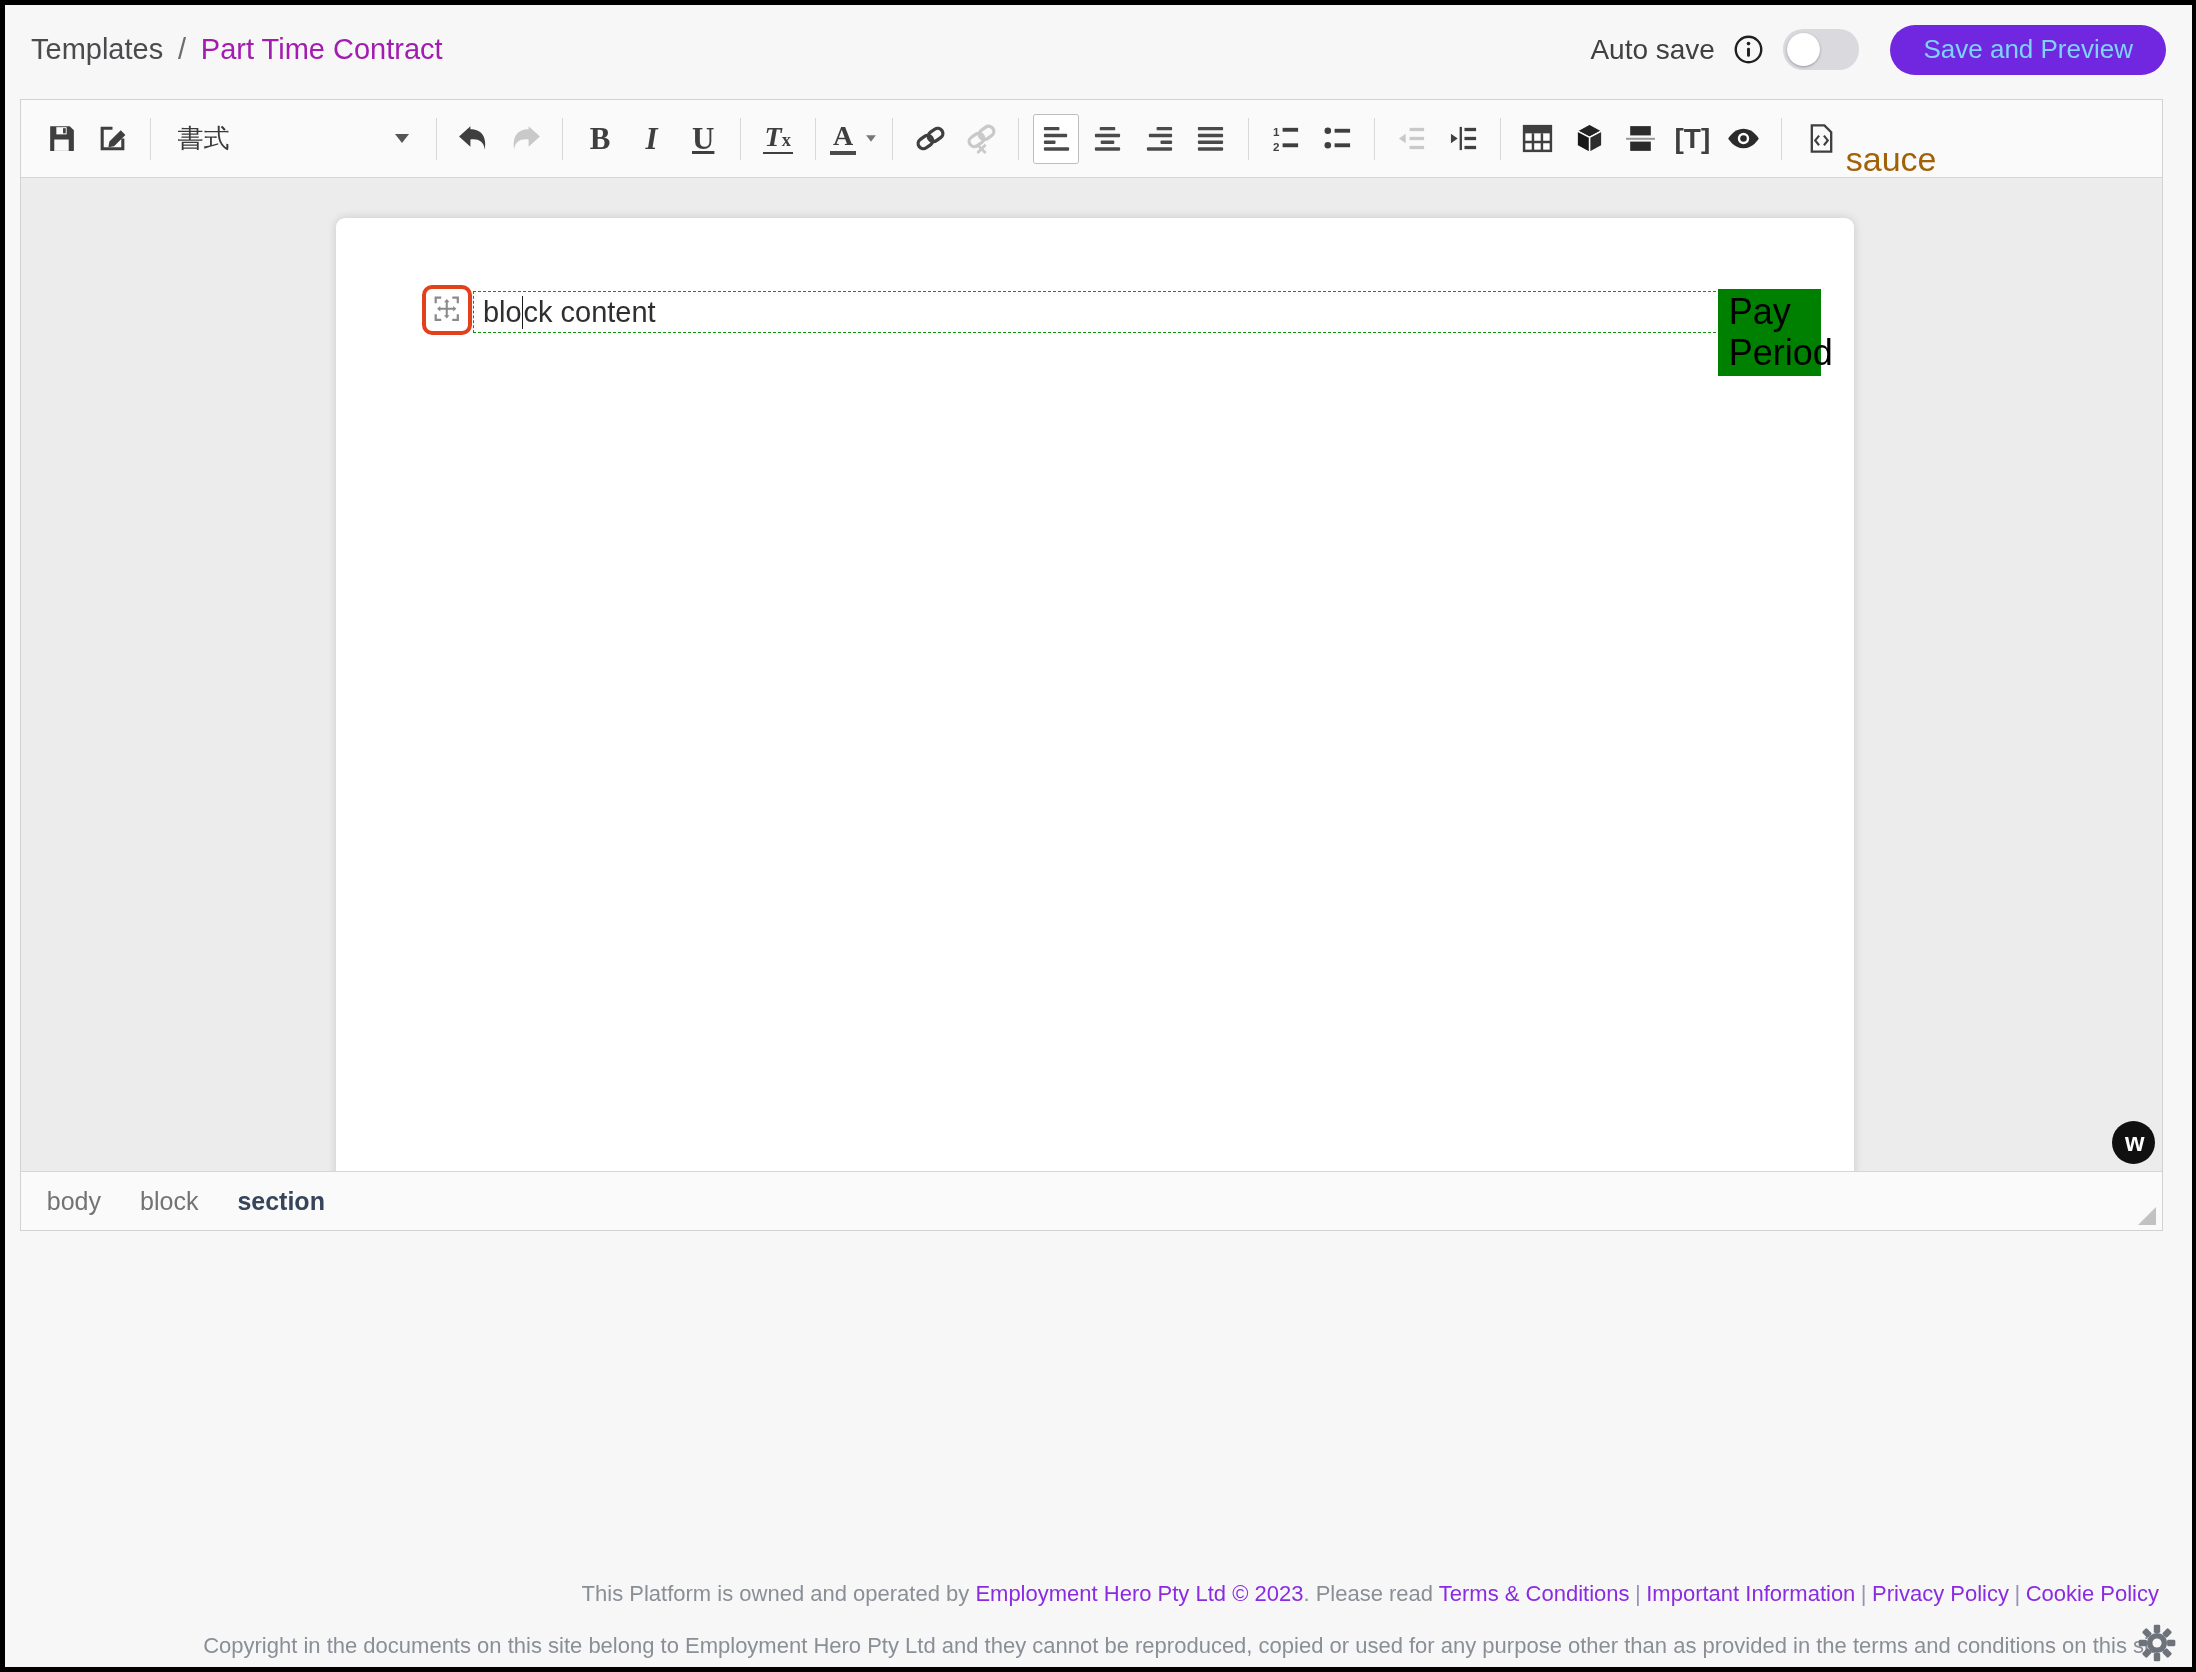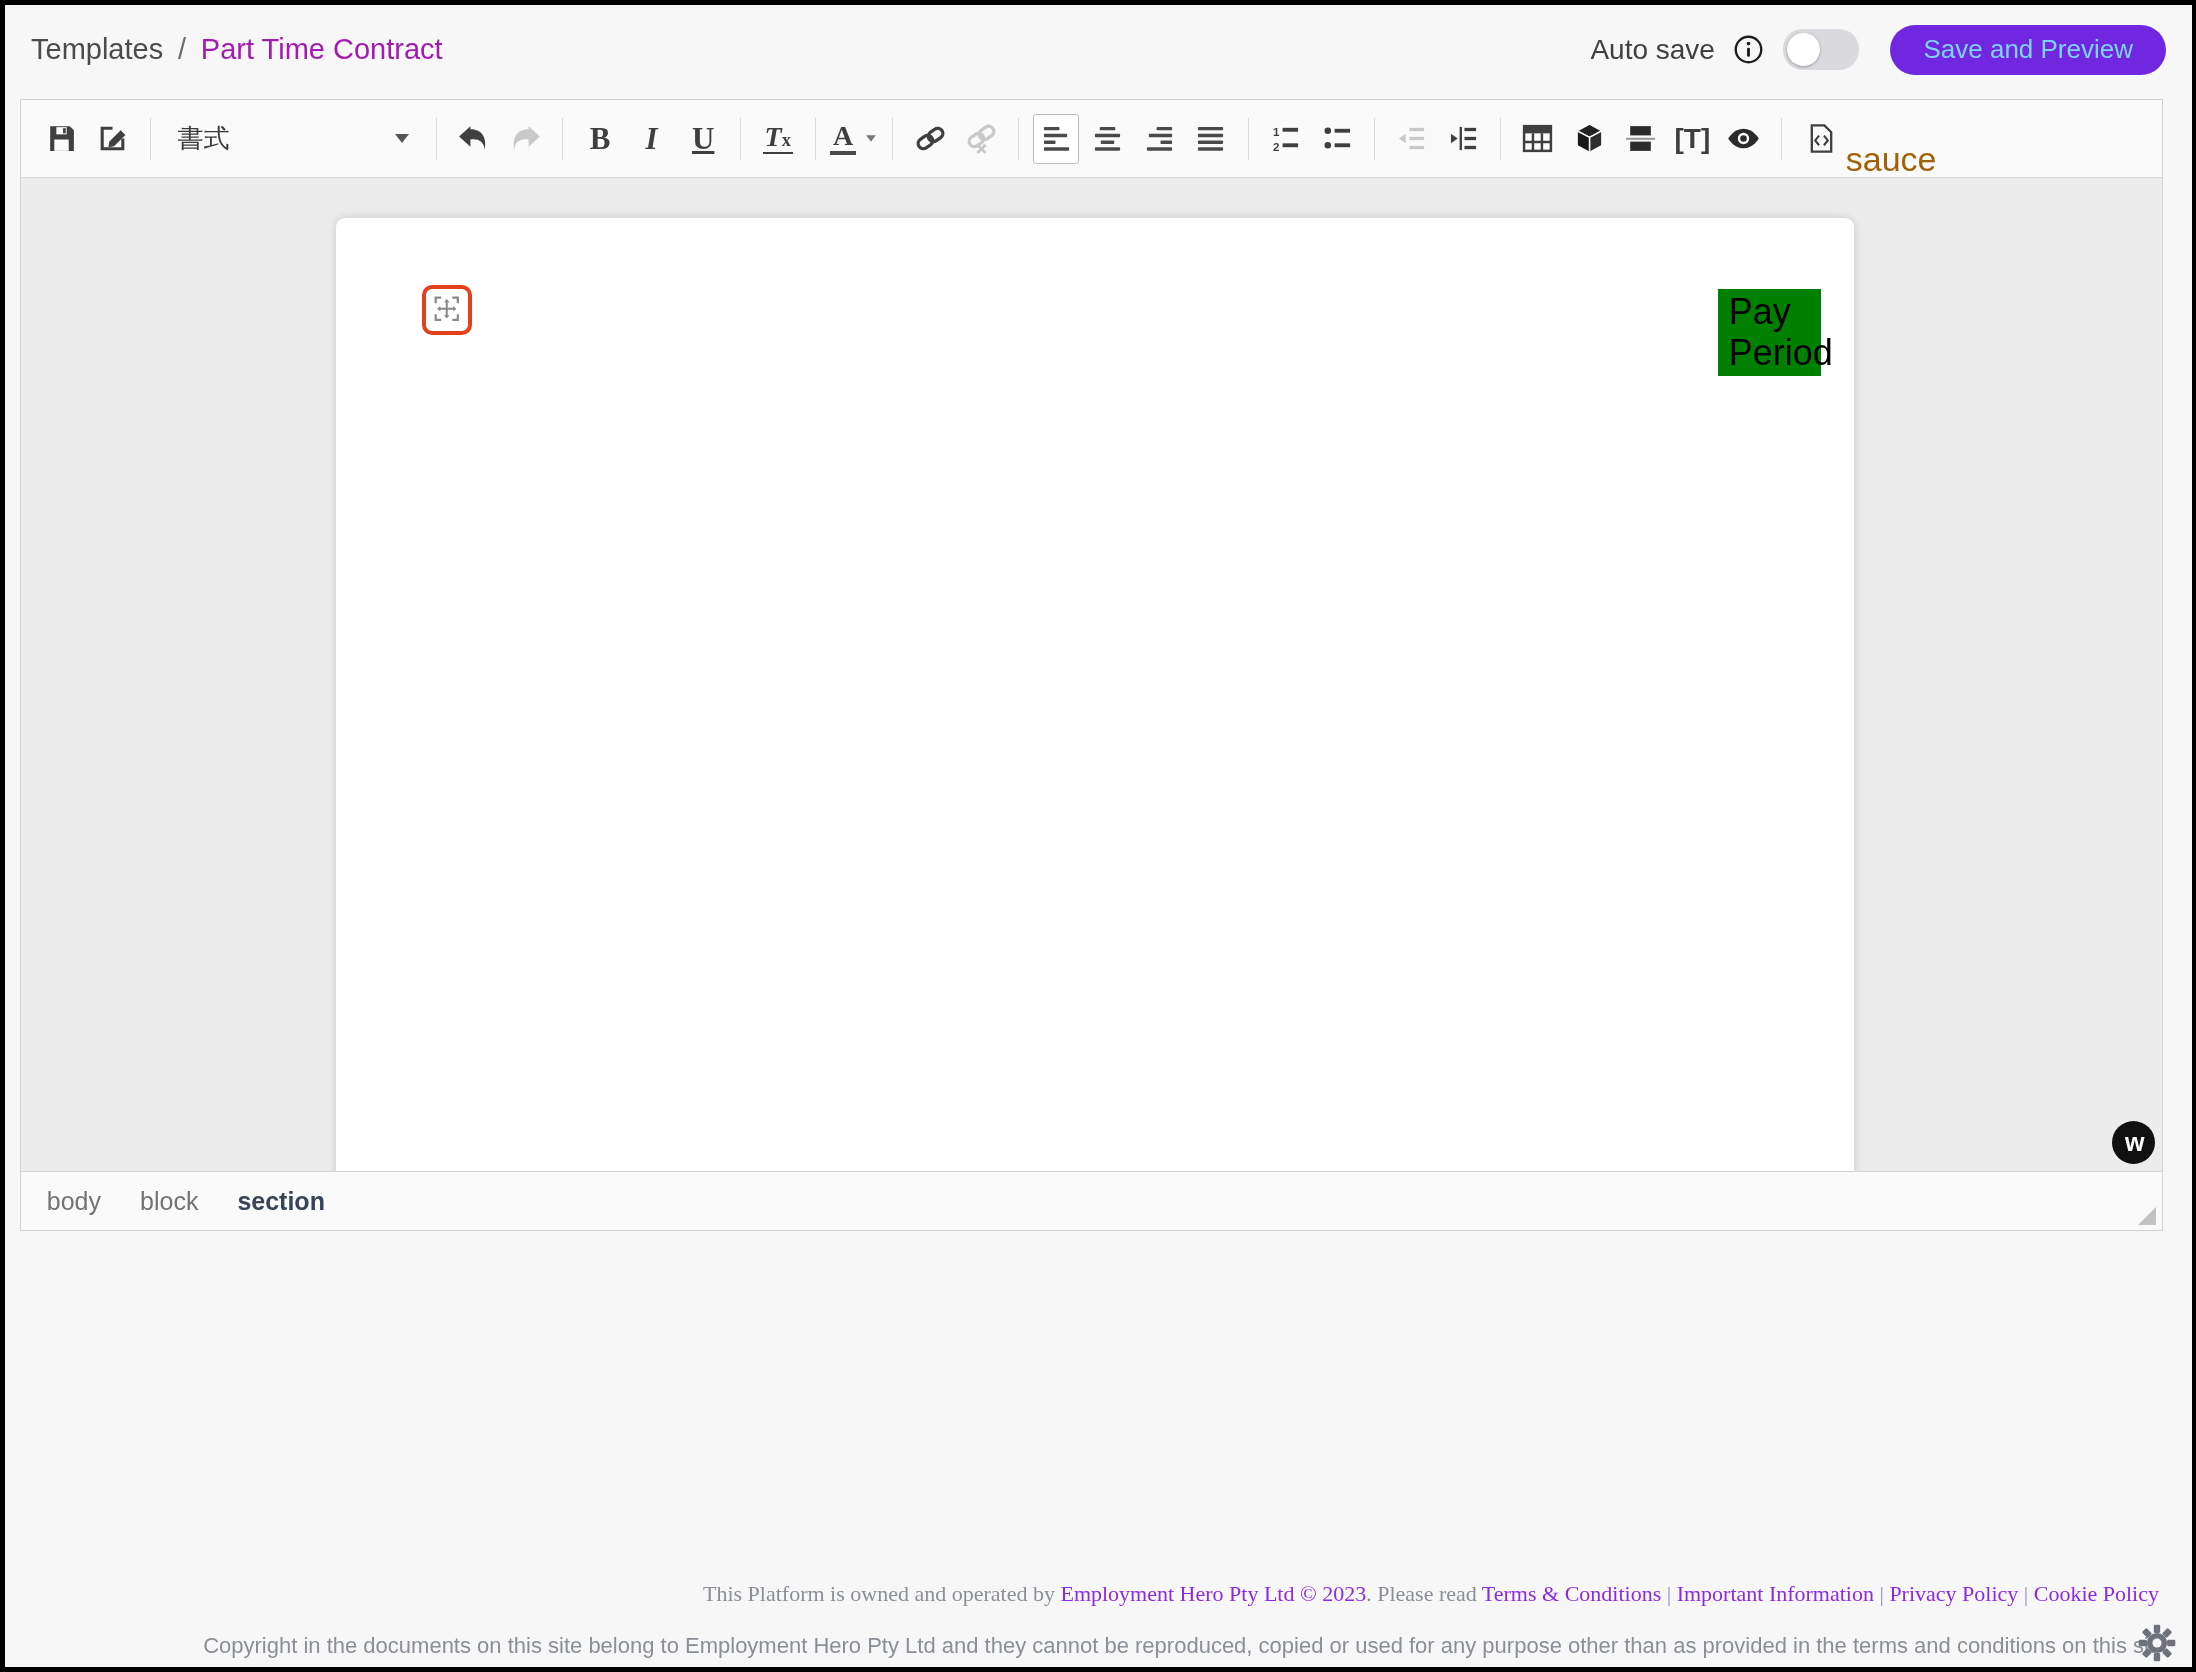--- a/index.html
+++ b/index.html
@@ -80,21 +80,21 @@
 
   
   .statusbar { height:59px; flex:0 0 auto; background:#fafafa; border-top:0.9px solid #d6d6d6;
     display:flex; align-items:center; padding:0 26px; gap:39px; font-size:25px; position:relative; }
   .path-item { color:#737373; cursor:pointer; }
   .path-item.active { color:#36455a; font-weight:bold; }
   .resize-grip { position:absolute; right:5.5px; bottom:5.5px; width:0; height:0;
     border-left:18.5px solid transparent; border-bottom:18.5px solid #c2c2c2; cursor:nwse-resize; }
 
   
-  .footer-line1 { position:absolute; right:33px; top:1576px; font-size:22px; color:#8a8f96; white-space:nowrap;font-family:Liberation Serif, serif; }
+  .footer-line1 { position:absolute; right:33px; top:1576px; font-size:22px; color:#8a8f96; white-space:nowrap; }
   .footer-line2 { position:absolute; right:37px; top:1628px; font-size:22px; color:#8a8f96; white-space:nowrap; }
   .flink { color:#8a2be2; cursor:pointer; }
   .fsep { color:#9a90b8; margin:0 5.5px; }
   .gear { position:absolute; right:13px; bottom:1.8px; width:44px; height:44px; cursor:pointer; }
 </style>
 </head>
 <body>
 
 <div class="topbar">
   <div class="breadcrumb">
@@ -372,20 +372,25 @@
       <div class="drag-handle">
         <span>
           <svg viewBox="0 0 32 32" width="29.5" height="29.5">
             <path d="M4 10 V4 H10 M22 4 H28 V10 M28 22 V28 H22 M10 28 H4 V22" fill="none" stroke="#8a8a8a" stroke-width="2.4"></path>
             <path d="M16 8 V24 M8 16 H24" stroke="#8a8a8a" stroke-width="2.2"></path>
             <path d="M16 5.5 l-3 3.5 h6 z M16 26.5 l-3-3.5 h6 z M5.5 16 l3.5-3 v6 z M26.5 16 l-3.5-3 v6 z" fill="#8a8a8a"></path>
           </svg>
         </span>
       </div>
 
+      <div class="content-block">
+        <span>blo</span>
+          <span class="text-caret"></span>
+          <span>ck content</span>
+      </div>
 
       <div class="merge-tag">
         <div>Pay</div>
         <div>Period</div>
       </div>
     </div>
 
     <div class="wlogo">
       <span>w</span>
     </div>

